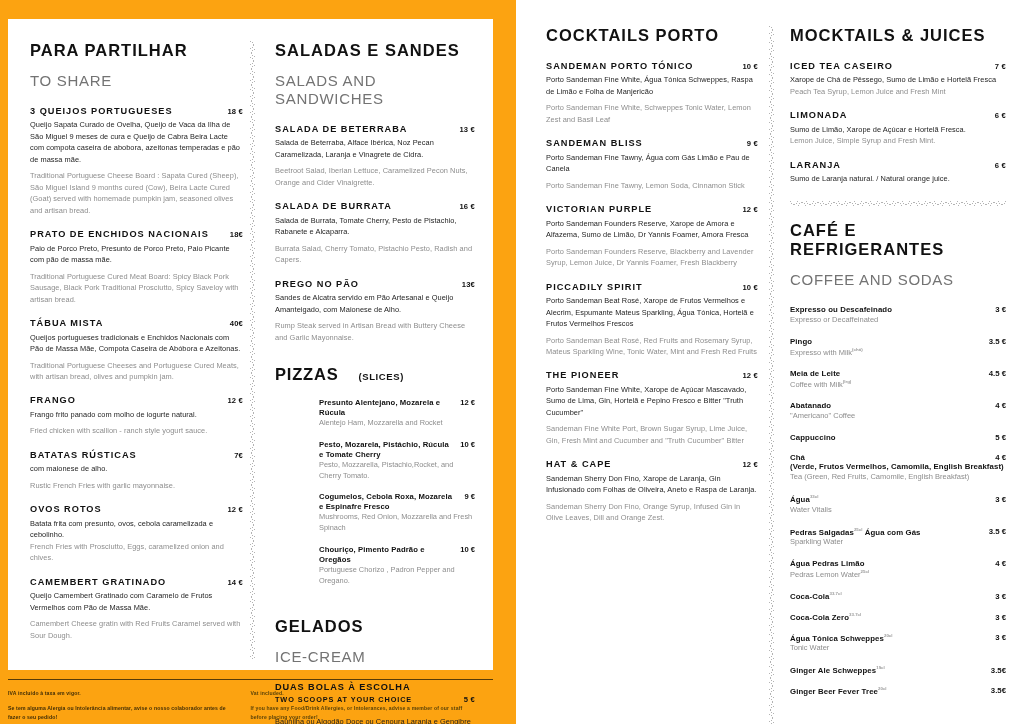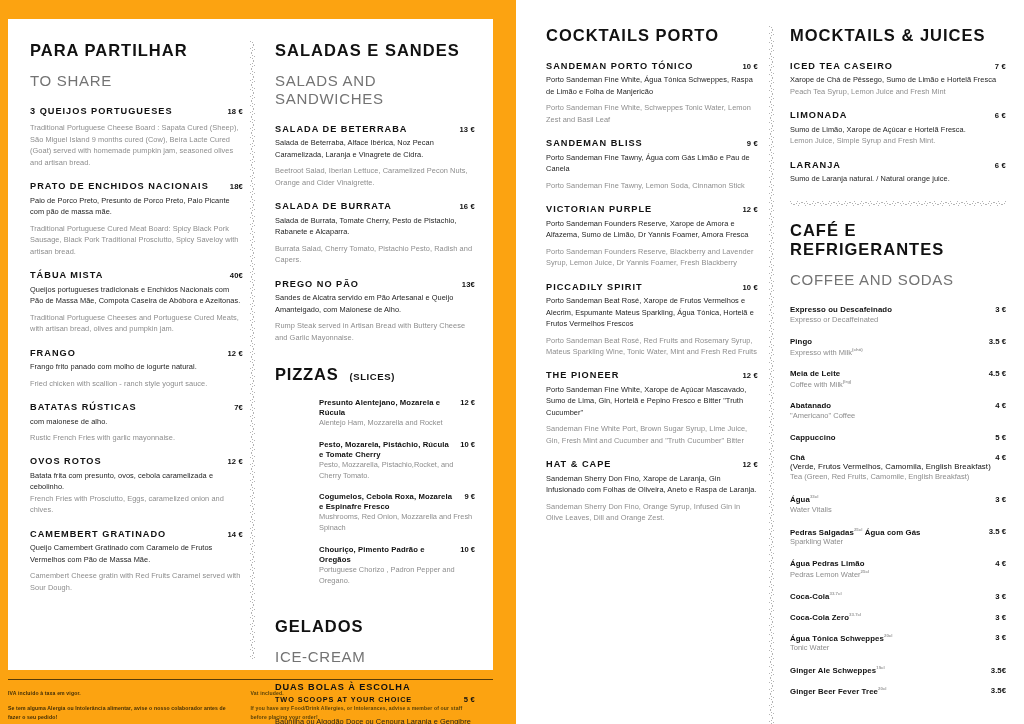--- a/index.html
+++ b/index.html
@@ -127,21 +127,21 @@
   sup.unit { font-size: 4.4px; color: #9a9a9a; vertical-align: super; letter-spacing: 0; font-weight: 600; }
 
   
   .sub-title-pt { font-size: 9.2px; font-weight: 800; letter-spacing: .9px; color: #111; text-transform: uppercase; }
   .sub-title-en-row { display: flex; justify-content: space-between; align-items: center; margin-top: 3px; gap: 7px; }
   .sub-title-en { font-size: 7.3px; font-weight: 800; letter-spacing: .9px; color: #111; text-transform: uppercase; }
 
   .schedule { margin-top: 26px; }
   .sched-pt { font-size: 8px; font-weight: 800; letter-spacing: .7px; color: #111; }
 
-  .pizzas-head { margin: 22px 0 14px 0; display: flex; align-items: baseline; gap: 11px; }
+  .pizzas-head { margin: 22px 0 14px 0; display: flex; align-items: baseline; gap: 20px; }
   .pizzas-pt { font-size: 16.5px; font-weight: 800; letter-spacing: .8px; color: #111; }
   .pizzas-en { font-size: 9.5px; font-weight: 800; letter-spacing: .6px; color: #111; }
   .block-gap { height: 20px; }
 </style>
 </head>
 <body>
 
 <div id="page">
 
   <div class="left-panel">
@@ -153,20 +153,21 @@
           <div class="sec-title-pt">PARA PARTILHAR</div>
           <div class="sec-title-en">TO SHARE</div>
         </div>
 
         <div id="c1-items">
     <div class="item">
       <div class="item-head">
         <span class="item-name">3 QUEIJOS PORTUGUESES</span>
         <span class="item-price">18 €</span>
       </div>
+      <div class="desc-pt">Queijo Sapata Curado de Ovelha, Queijo de Vaca da Ilha de São Miguel 9 meses de cura e Queijo de Cabra Beira Lacte com compota caseira de abobora, azeitonas temperadas e pão de massa mãe.</div>
       <div class="desc-en">Traditional Portuguese Cheese Board : Sapata Cured (Sheep),  São Miguel Island 9 months cured (Cow), Beira Lacte Cured (Goat) served with homemade pumpkin jam, seasoned olives and artisan bread.</div>
     </div>
     <div class="item">
       <div class="item-head">
         <span class="item-name">PRATO DE ENCHIDOS NACIONAIS</span>
         <span class="item-price">18€</span>
       </div>
       <div class="desc-pt">Paio de Porco Preto, Presunto de Porco Preto, Paio Picante com pão de massa mãe.</div>
       <div class="desc-en">Traditional Portuguese Cured Meat Board: Spicy Black Pork Sausage, Black Pork Traditional Prosciutto, Spicy Saveloy with artisan bread.</div>
     </div>
@@ -457,21 +458,21 @@
         <span class="drink-name">Cappuccino</span>
         <span class="drink-price">5 €</span>
       </div>
 
     </div>
     <div class="drink">
       <div class="drink-head">
         <span class="drink-name">Chá</span>
         <span class="drink-price">4 €</span>
       </div>
-      <div class="drink-name" style="font-weight:400">(Verde, Frutos Vermelhos, Camomila, English Breakfast)</div>
+      <div class="drink-name" style="font-weight:700">(Verde, Frutos Vermelhos, Camomila, English Breakfast)</div>
 
       <div class="drink-en">Tea (Green, Red Fruits, Camomile, English Breakfast)</div>
     </div>
     <div class="drink">
       <div class="drink-head">
         <span class="drink-name">Água<sup class="unit">33cl</sup></span>
         <span class="drink-price">3 €</span>
       </div>
 
       <div class="drink-en">Water Vitalis</div>

